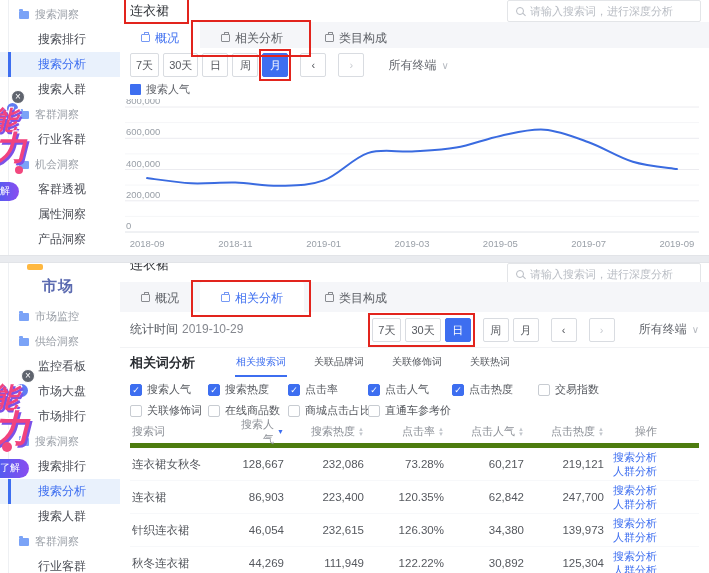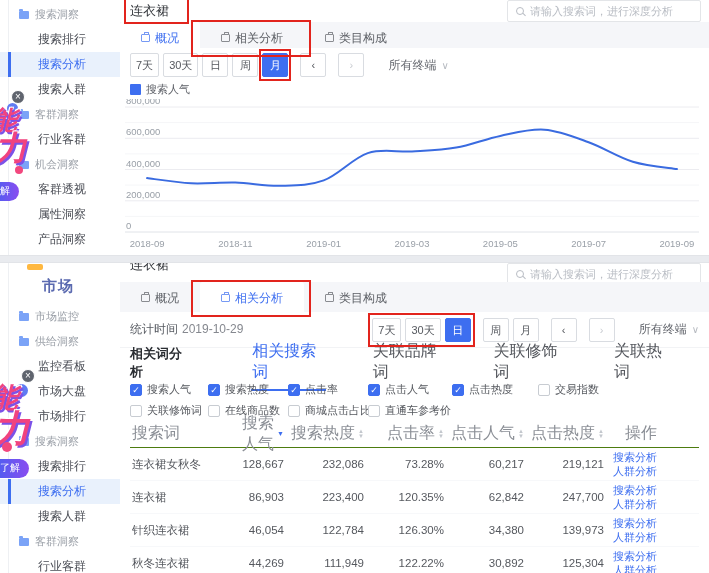--- a/index.html
+++ b/index.html
@@ -66,34 +66,34 @@
 
   .legend-row{height:15px;display:flex;align-items:center;gap:5px;padding-left:10px;flex:0 0 auto;}
   .legend-sq{width:11px;height:11px;background:#3d6ef0;border-radius:1px;}
   .legend-label{font-size:11px;color:#5c5f66;}
   .chart-wrap{position:relative;margin:2px 5px 0 5px;}
   svg text{font-family:"Liberation Sans",sans-serif;}
 
   
   .section-row{height:30px;display:flex;align-items:center;padding:0 10px;flex:0 0 auto;}
   .section-title{font-size:13px;font-weight:bold;color:#2b2e33;margin-right:40px;}
-  .wtab{font-size:16px;color:#55585e;margin-right:26px;padding:6px 1px;cursor:pointer;border-bottom:2px solid transparent;margin-left:20px;}
+  .wtab{font-size:10px;color:#55585e;margin-right:26px;padding:6px 1px;cursor:pointer;border-bottom:2px solid transparent;}
   .wtab.active{color:#3d6ef0;border-bottom-color:#3d6ef0;}
 
   .filters{display:grid;grid-template-columns:78px 80px 80px 84px 86px 1fr;row-gap:6px;
            padding:4px 0 2px 10px;font-size:11px;color:#55585e;flex:0 0 auto;}
   .filter{display:inline-flex;align-items:center;gap:5px;cursor:pointer;white-space:nowrap;}
   .cb{width:12px;height:12px;border:1px solid #c8ccd2;border-radius:2px;background:#fff;flex:0 0 12px;}
   .cb::after{content:"✓";display:block;color:#fff;font-size:9px;line-height:11px;text-align:center;opacity:0;}
   .filter.checked .cb{background:#3d6ef0;border-color:#3d6ef0;}
   .filter.checked .cb::after{opacity:1;}
 
   .tbl{padding:0 10px;flex:1;display:flex;flex-direction:column;min-height:0;}
   .thead,.trow{display:flex;align-items:center;padding-left:2px;}
-  .thead{height:28px;font-size:16px;color:#8b8f96;border-bottom:1px solid #4d7c0f;}
+  .thead{height:28px;font-size:11px;color:#8b8f96;border-bottom:5px solid #4d7c0f;}
   .trow{height:33px;font-size:11.5px;color:#55585e;border-bottom:1px solid #f7f8fa;}
   .c-word{width:100px;}
   .c-n1{width:52px;text-align:right;}
   .c-n{width:80px;text-align:right;}
   .c-act{flex:1;display:flex;flex-direction:column;align-items:flex-end;gap:1px;padding-right:42px;}
   .thead .c-act{flex-direction:row;justify-content:flex-end;}
   .hcell{display:inline-flex;align-items:center;justify-content:flex-end;}
   .sort{display:inline-flex;flex-direction:column;margin-left:3px;line-height:5px;}
   .sort::before{content:"▲";font-size:6px;color:#c3c7cd;}
   .sort::after{content:"▼";font-size:6px;color:#c3c7cd;}
@@ -475,21 +475,21 @@
               <span class="c-n">247,700</span>
               <span class="c-act">
                 <a class="alink">搜索分析</a>
                 <a class="alink">人群分析</a>
               </span>
             </div>
 
             <div class="trow">
               <span class="c-word">针织连衣裙</span>
               <span class="c-n1">46,054</span>
-              <span class="c-n">122,784</span>
+              <span class="c-n">232,615</span>
               <span class="c-n">126.30%</span>
               <span class="c-n">34,380</span>
               <span class="c-n">139,973</span>
               <span class="c-act">
                 <a class="alink">搜索分析</a>
                 <a class="alink">人群分析</a>
               </span>
             </div>
 
             <div class="trow">

